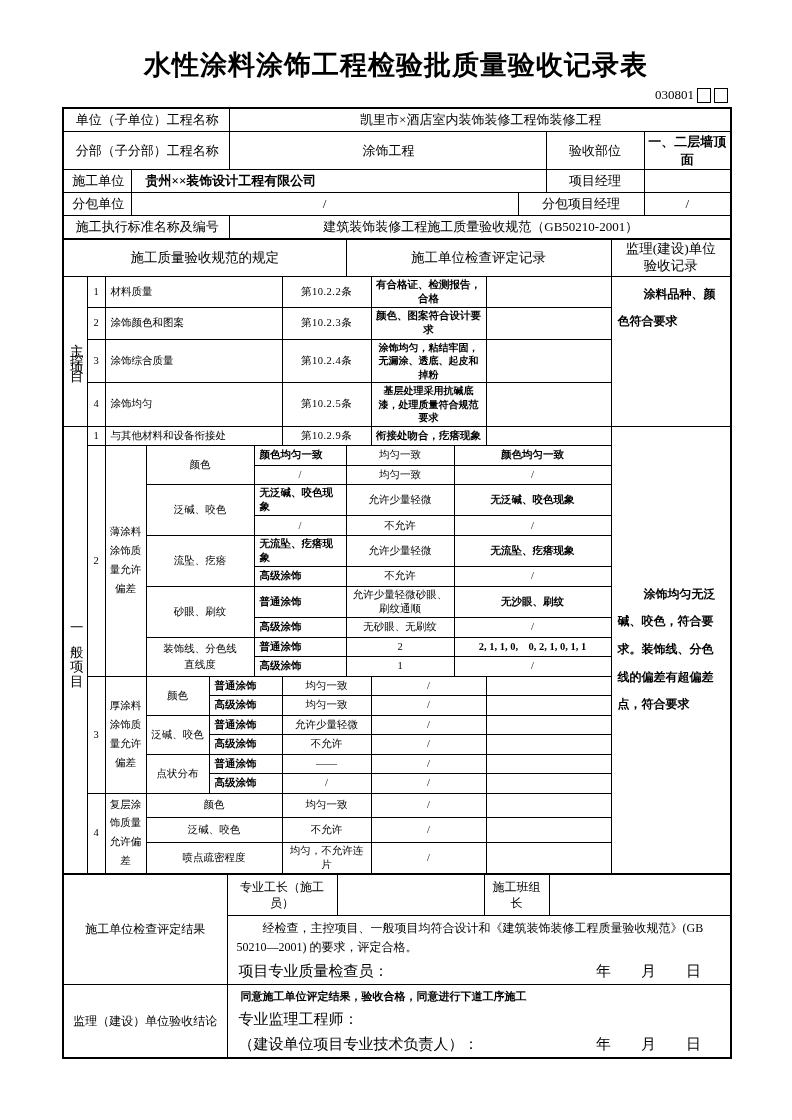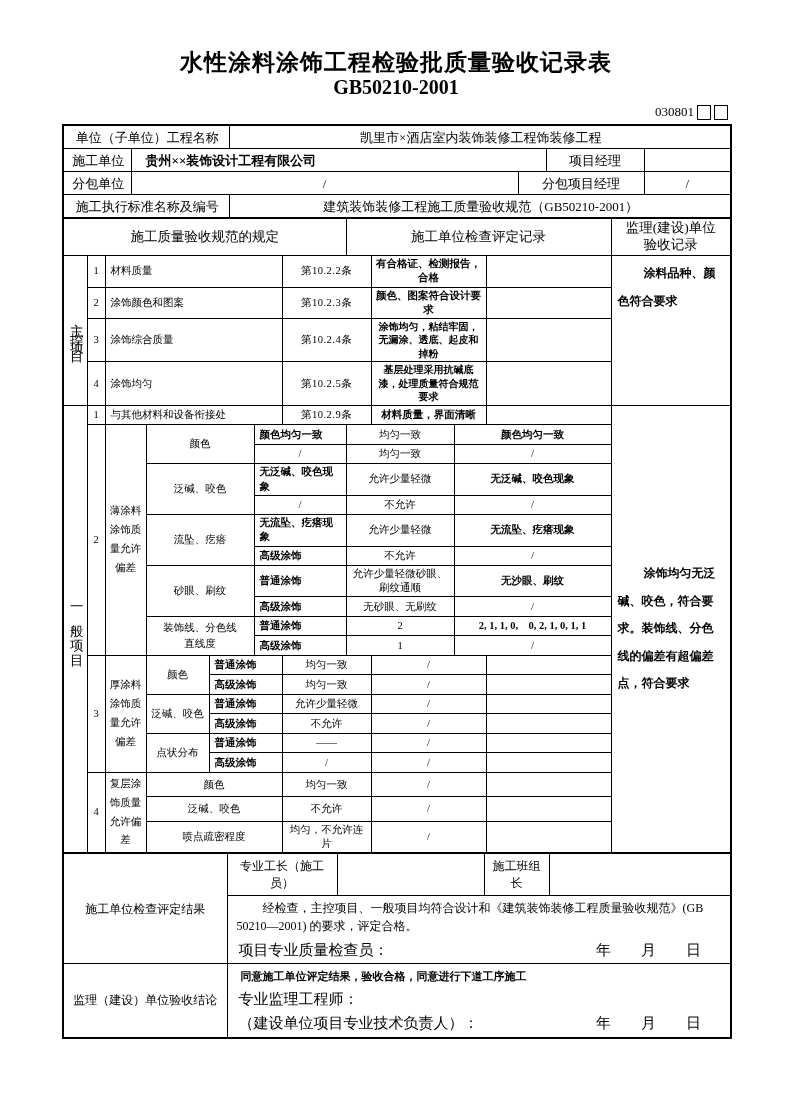--- a/index.html
+++ b/index.html
@@ -1,18 +1,18 @@
 <!DOCTYPE html>
 <html><head>
 <meta charset="utf-8">
 <style>
   html,body{margin:0;padding:0;background:#fff;color:#000;
     font-family:"Liberation Serif","DejaVu Serif",serif;}
   .page{width:792px;height:1120px;box-sizing:border-box;padding:50px 62px 0;}
-  .title{font-size:23px;font-weight:bold;text-align:center;margin:0;line-height:1.15;letter-spacing:1px;}
+  .title{font-size:27px;font-weight:bold;text-align:center;margin:0;line-height:1.15;letter-spacing:1px;}
   .subtitle{font-size:20px;font-weight:bold;text-align:center;line-height:1.1;margin:0;}
   .formno{display:flex;justify-content:flex-end;align-items:center;gap:3px;
     font-size:13px;height:20px;margin:4px 2px 2px 0;}
   .sq{width:12px;height:13px;border:1px solid #000;display:inline-block;}
   table{border-collapse:collapse;width:668px;table-layout:fixed;background:#fff;}
   table{border:2px solid #000;}
   td{border:1px solid #000;text-align:center;vertical-align:middle;
      padding:1px 3px;overflow:hidden;font-size:10.5px;line-height:1.35;}
   .mt{margin-top:-2px;}
   
@@ -47,40 +47,45 @@
   .l2{font-size:15px;text-align:left;padding:5px 8px 0;}
   .l3{display:flex;justify-content:space-between;font-size:15px;padding:4px 8px 2px;gap:16px;}
   .datespan{padding-right:18px;white-space:pre;}
 </style>
 </head>
 <body>
 
 <div class="page">
 
   <h1 class="title">水性涂料涂饰工程检验批质量验收记录表</h1>
-  <div class="subtitle">GB50210-2001</div>
   <div class="formno">
     <span>030801</span>
     <span class="sq"></span>
     <span class="sq"></span>
   </div>
 
   <table class="info">
     <colgroup>
         <col style="width:68px">
         <col style="width:98px">
         <col style="width:289px">
         <col style="width:28px">
         <col style="width:98px">
         <col style="width:87px">
       </colgroup>
     <tbody>
         <tr>
       <td colspan="2" class="lbl">单位（子单位）工程名称</td>
       <td colspan="4" class="lbl">凯里市×酒店室内装饰装修工程饰装修工程</td>
+    </tr>
+    <tr>
+      <td colspan="2" class="lbl">分部（子分部）工程名称</td>
+      <td colspan="2" class="lbl">涂饰工程</td>
+      <td>验收部位</td>
+      <td class="small-bold">一、二层墙顶面</td>
     </tr>
     <tr>
       <td class="lbl">施工单位</td>
       <td colspan="3" class="b14">贵州××装饰设计工程有限公司</td>
       <td>项目经理</td>
       <td></td>
     </tr>
     <tr>
       <td class="lbl">分包单位</td>
       <td colspan="2">/</td>
@@ -152,21 +157,21 @@
       <td></td>
     </tr>
 
     <tr class="h22">
       <td rowspan="20" class="vlab vlab2">
             <div>一般项目</div>
           </td>
       <td>1</td>
       <td colspan="4" class="name">与其他材料和设备衔接处</td>
       <td colspan="2" class="clause">第10.2.9条</td>
-      <td colspan="2" class="fv">材料质量，界面清晰</td>
+      <td colspan="2" class="fv">衔接处吻合，疙瘩现象</td>
       <td></td>
       <td rowspan="20" class="sup supm">涂饰均匀无泛碱、咬色，符合要求。装饰线、分色线的偏差有超偏差点，符合要求</td>
     </tr>
 
     <tr class="h22">
       <td rowspan="10">2</td>
       <td rowspan="10" class="cat">薄涂料涂饰质量允许偏差</td>
       <td rowspan="2" colspan="2">颜色</td>
       <td colspan="2" class="sub fv">颜色均匀一致</td>
       <td colspan="2">均匀一致</td>

